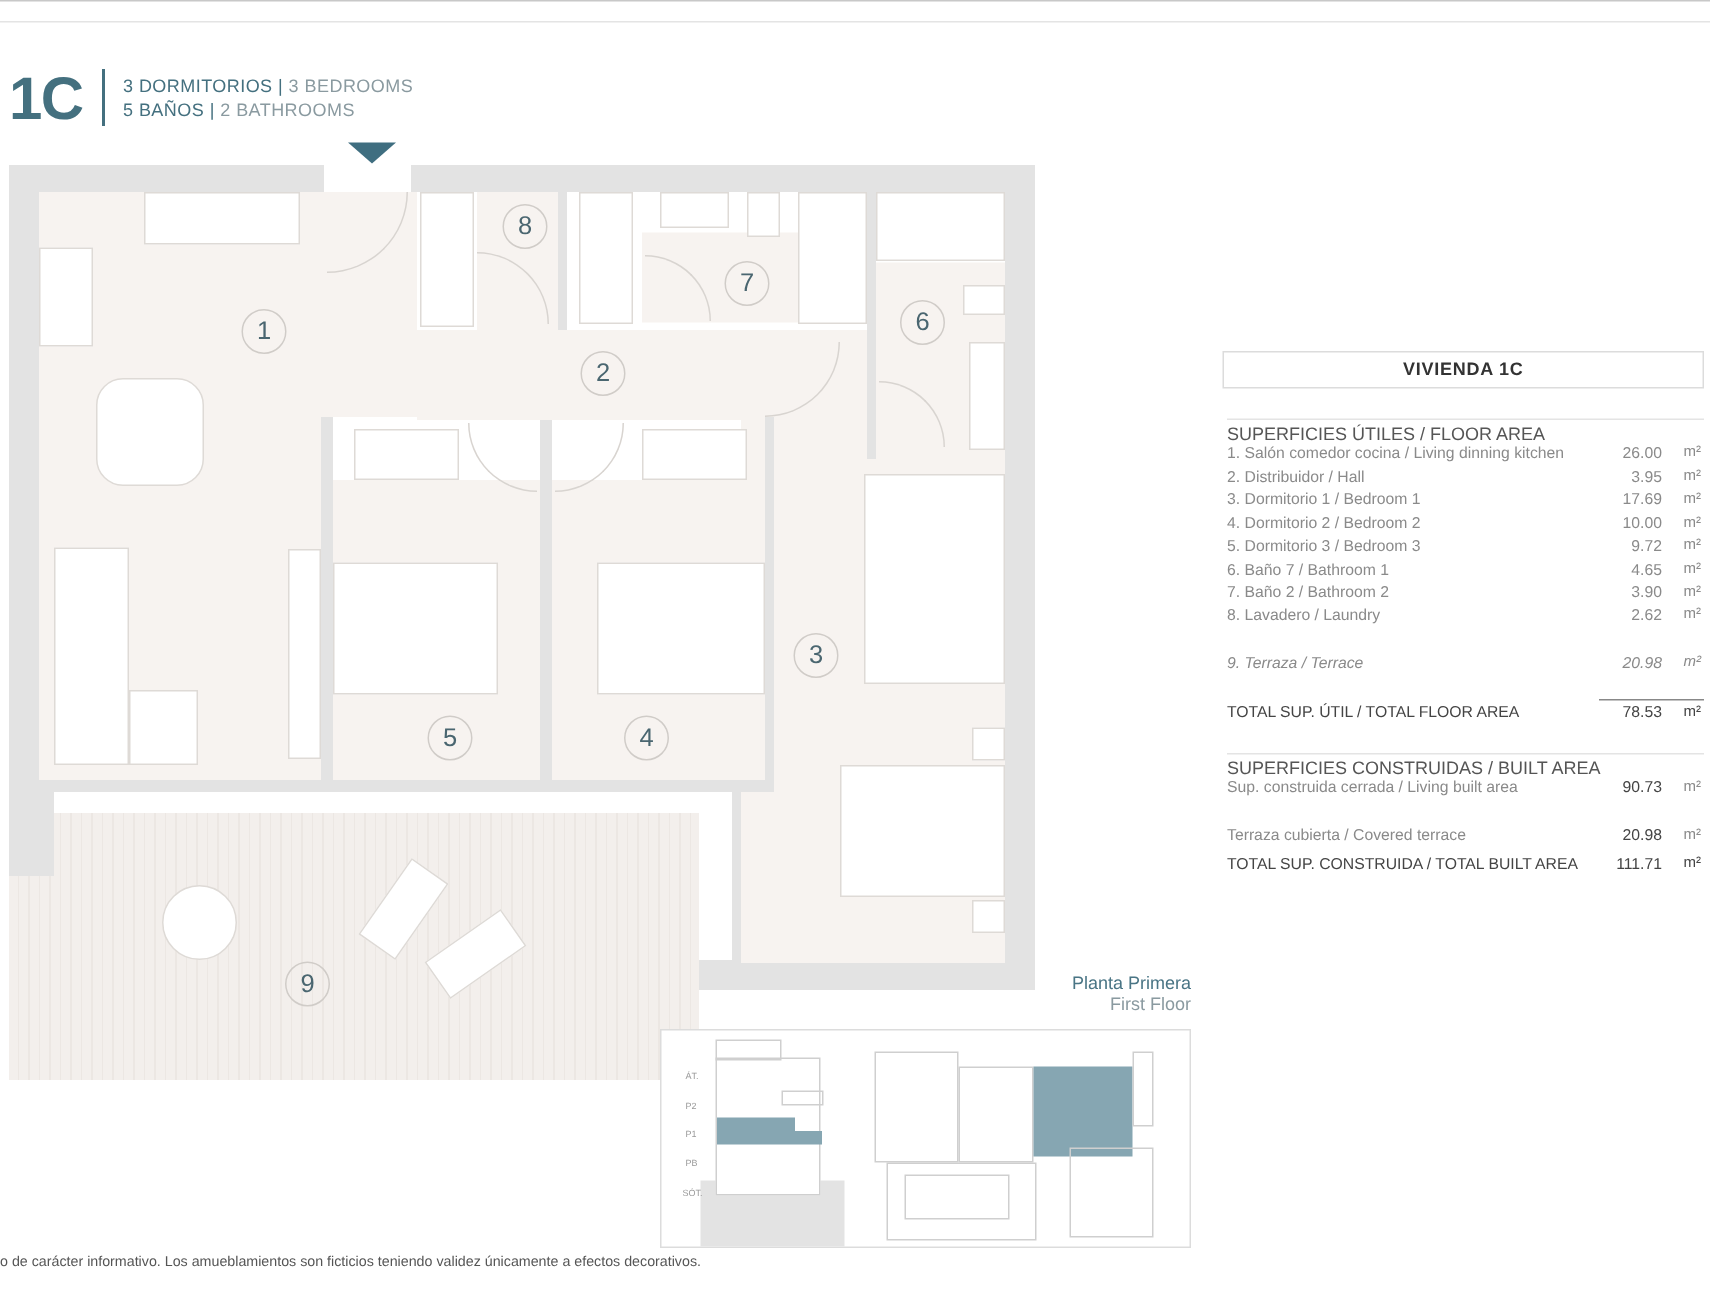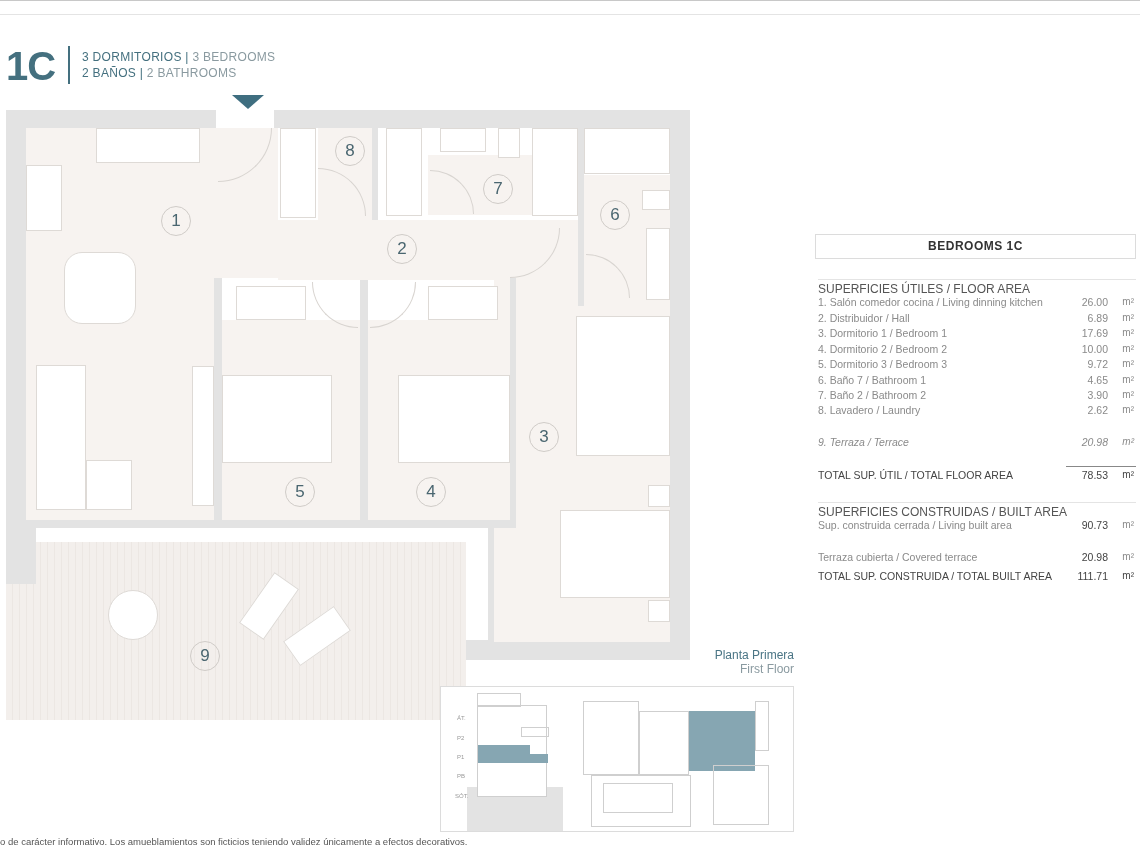--- a/index.html
+++ b/index.html
@@ -50,21 +50,21 @@
 <div>
   <div class="unit-code">1C</div>
   <div class="unit-sep"></div>
   <div class="unit-desc">
     <div>
       <span>3 DORMITORIOS</span>
       <span>|</span>
       <span class="en">3 BEDROOMS</span>
     </div>
     <div>
-      <span>2 BAÑOS</span>
+      <span>5 BAÑOS</span>
       <span>|</span>
       <span class="en">2 BATHROOMS</span>
     </div>
   </div>
 </div>
 
 <div class="plan">
 
   <div class="wall" style="left:6px;top:110px;width:210px;height:18px;"></div>
   <div class="wall" style="left:274px;top:110px;width:416px;height:18px;"></div>
@@ -140,32 +140,32 @@
   <div class="room-num" style="left:416px;top:477px;">4</div>
   <div class="room-num" style="left:285px;top:477px;">5</div>
   <div class="room-num" style="left:600px;top:200px;">6</div>
   <div class="room-num" style="left:483px;top:174px;">7</div>
   <div class="room-num" style="left:335px;top:136px;">8</div>
   <div class="room-num" style="left:190px;top:641px;">9</div>
 </div>
 
 <div class="entry-arrow"></div>
 
-<div class="table-box">BEDROOMS 1C</div>
+<div class="table-box">VIVIENDA 1C</div>
 
 <div class="sec-title" style="top:279px;">SUPERFICIES ÚTILES / FLOOR AREA</div>
 
 <div class="row" style="top:296px;">
     <span class="lbl">1. Salón comedor cocina / Living dinning kitchen</span>
     <span class="val">26.00</span>
     <span class="unit">m²</span>
   </div>
 <div class="row" style="top:312px;">
     <span class="lbl">2. Distribuidor / Hall</span>
-    <span class="val">6.89</span>
+    <span class="val">3.95</span>
     <span class="unit">m²</span>
   </div>
 <div class="row" style="top:327px;">
     <span class="lbl">3. Dormitorio 1 / Bedroom 1</span>
     <span class="val">17.69</span>
     <span class="unit">m²</span>
   </div>
 <div class="row" style="top:343px;">
     <span class="lbl">4. Dormitorio 2 / Bedroom 2</span>
     <span class="val">10.00</span>

